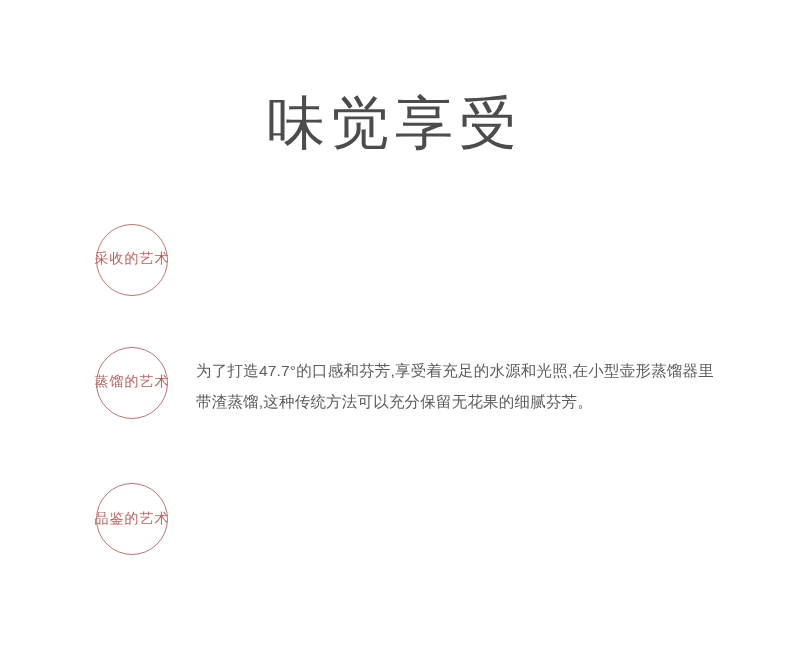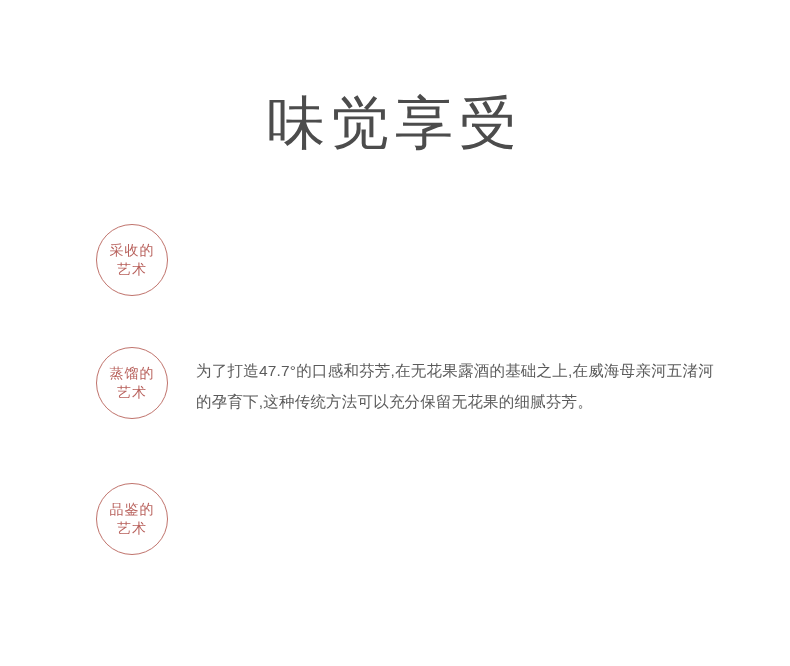--- a/index.html
+++ b/index.html
@@ -45,27 +45,26 @@
     margin-bottom: 0;
   }
   .badge {
     flex: 0 0 auto;
     width: 72px;
     height: 72px;
     border: 1px solid #c0736c;
     border-radius: 50%;
     color: #b8615c;
     display: flex;
-    flex-direction: column;
     align-items: center;
     justify-content: center;
     font-size: 14px;
     line-height: 1.35;
     letter-spacing: 1px;
-    font-family: Liberation Sans, sans-serif;
+    font-family: Liberation Mono, monospace;
     box-sizing: border-box;
     margin-top: 6px;
   }
   .badge .line {
     display: block;
     white-space: nowrap;
   }
   .body-text {
     margin-left: 28px;
     color: #5b5b5b;
@@ -91,21 +90,21 @@
         <span class="line">采收的</span>
         <span class="line">艺术</span>
       </div>
     </div>
 
     <div class="section">
       <div class="badge">
         <span class="line">蒸馏的</span>
         <span class="line">艺术</span>
       </div>
-      <p class="body-text">为了打造47.7°的口感和芬芳,在无花果露酒的基础之上,在威海母亲河五渚河的孕育下,这种传统方法可以充分保留无花果的细腻芬芳。</p>
+      <p class="body-text">为了打造47.7°的口感和芬芳,享受着充足的水源和光照,在小型壶形蒸馏器里带渣蒸馏,这种传统方法可以充分保留无花果的细腻芬芳。</p>
     </div>
 
     <div class="section">
       <div class="badge">
         <span class="line">品鉴的</span>
         <span class="line">艺术</span>
       </div>
     </div>
 
   </div>

